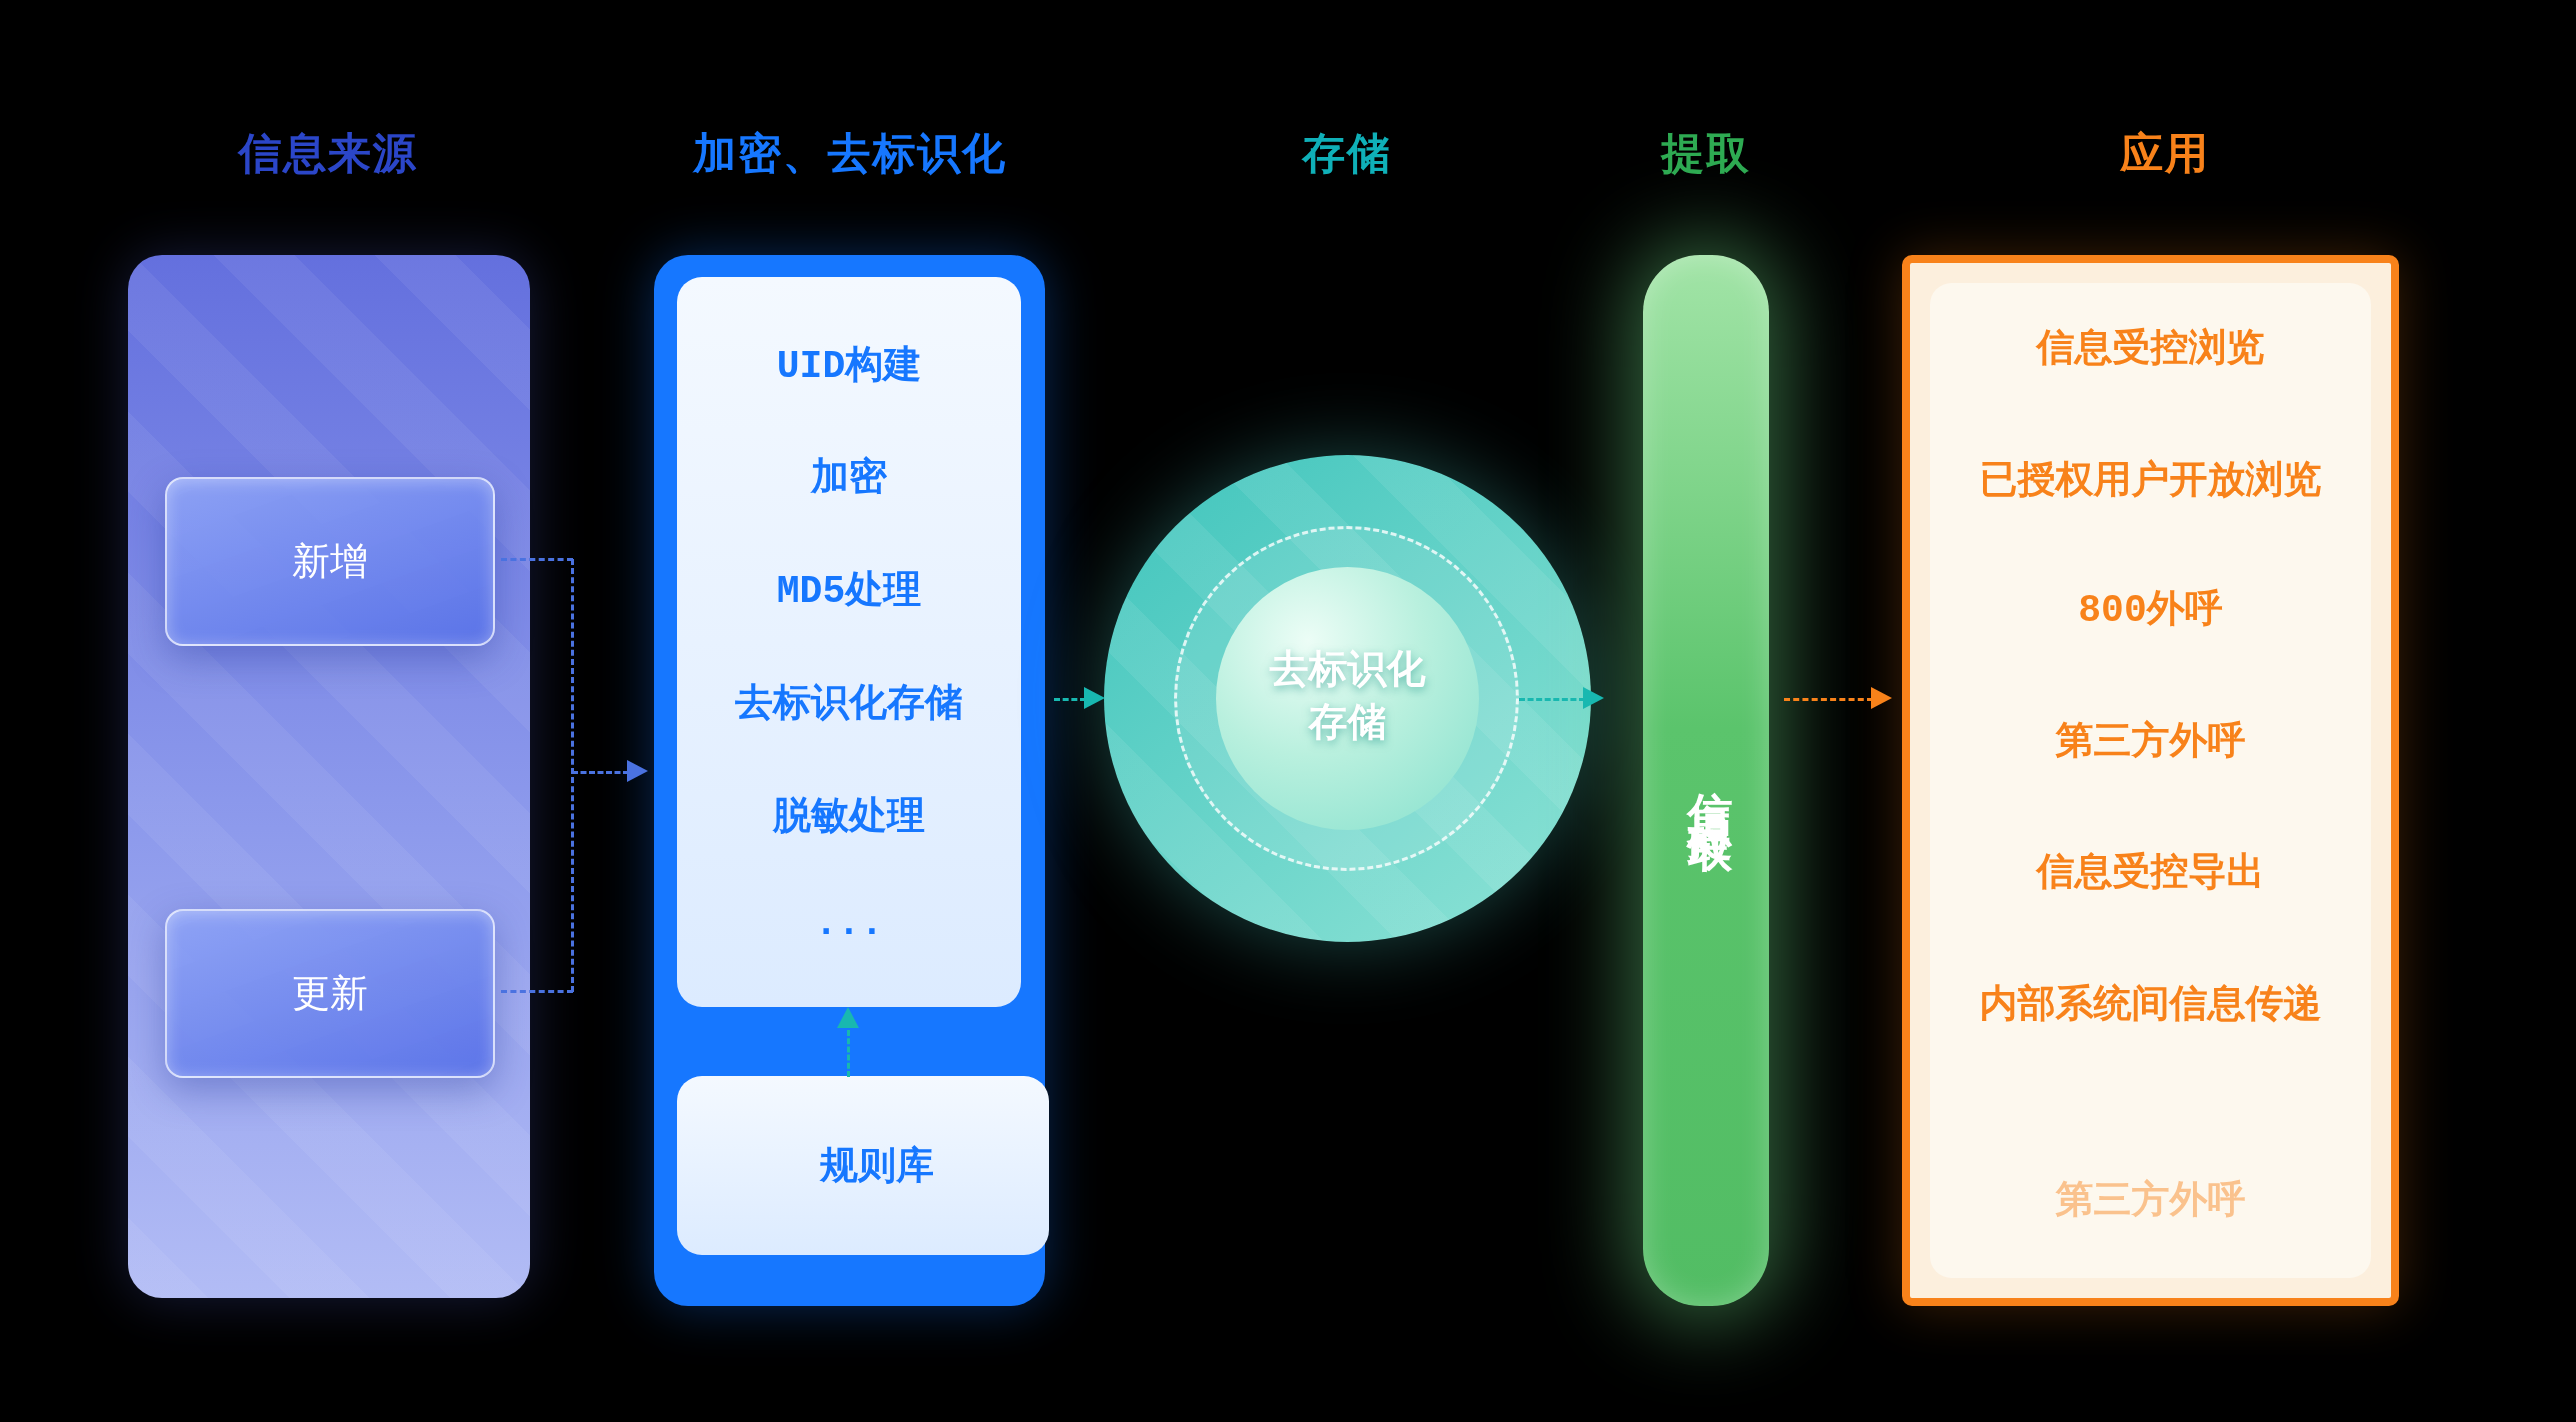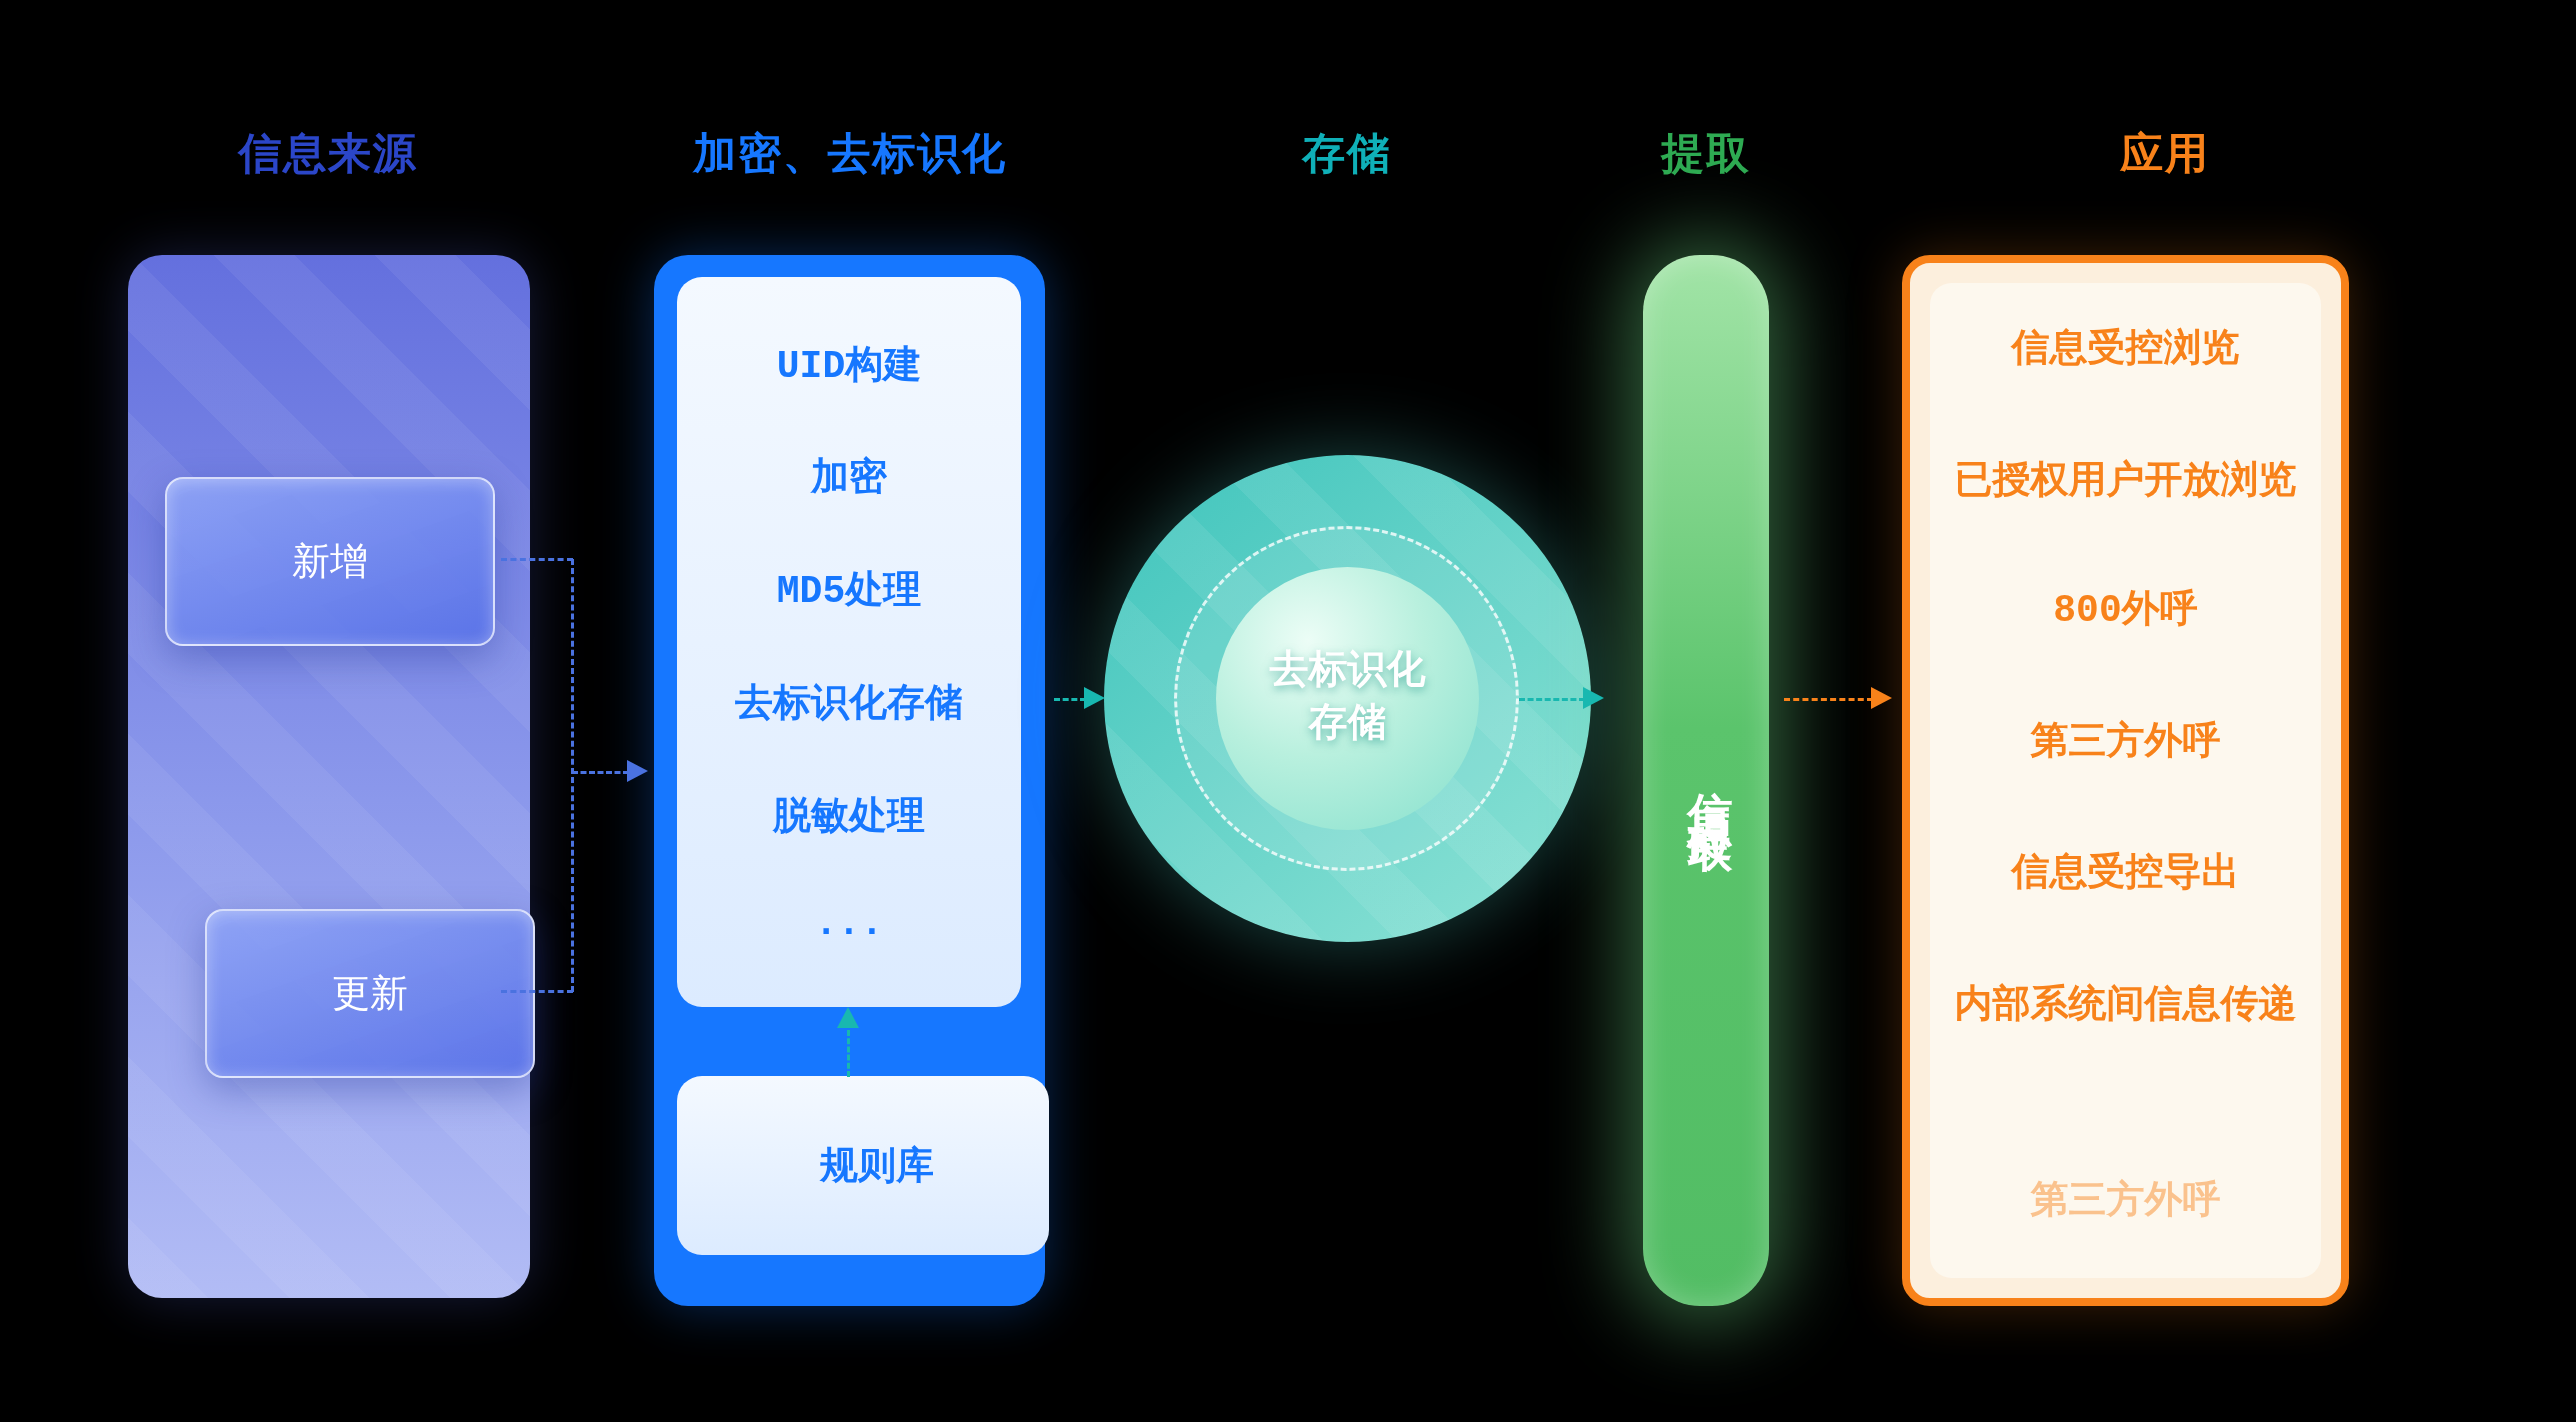--- a/index.html
+++ b/index.html
@@ -28,21 +28,21 @@
   }
   .source-btn{
     position:absolute;left:37px;width:326px;height:165px;border-radius:18px;
     display:flex;align-items:center;justify-content:center;
     color:#fff;font-size:38px;font-weight:500;
     background:linear-gradient(160deg, rgba(143,164,246,0.92), rgba(88,113,231,0.95));
     border:2.7px solid rgba(255,255,255,0.72);
     box-shadow:0 12.5px 36px rgba(30,50,150,0.35), inset 0 1.8px 16px rgba(255,255,255,0.35);
   }
   .btn-add{top:222px;}
-  .btn-update{top:654px;margin-left:40px;}
+  .btn-update{top:654px;}
 
   
   .encrypt-panel{
     position:absolute;left:654px;top:255px;width:391px;height:1051px;border-radius:34px;
     background:#1677ff;box-shadow:0 0 54px rgba(22,119,255,0.35);
   }
   .encrypt-steps{
     position:absolute;left:23px;top:22px;width:344px;height:730px;border-radius:25px;
     background:linear-gradient(180deg,#f4f9ff 0%,#dcebff 100%);
     display:flex;flex-direction:column;justify-content:space-evenly;align-items:center;
@@ -84,21 +84,21 @@
     box-shadow:0 0 81px 16px rgba(110,220,135,0.45), inset 0 0 30px rgba(255,255,255,0.28);
     display:flex;align-items:center;justify-content:center;
   }
   .extract-label{
     writing-mode:vertical-rl;text-orientation:upright;
     color:#fff;font-size:45px;font-weight:700;letter-spacing:12.5px;
   }
 
   
   .app-panel{
-    position:absolute;left:1902px;top:255px;width:447px;height:1051px;border-radius:28px;
+    position:absolute;left:1902px;top:255px;width:497px;height:1051px;border-radius:10px;
     border:8px solid #f8821a;background:#fcefdd;box-sizing:border-box;
     box-shadow:0 0 54px rgba(248,130,26,0.25);
   }
   .app-inner{
     position:absolute;left:19.7px;top:19.7px;right:19.7px;bottom:19.7px;border-radius:21.5px;
     background:#fdf8ee;overflow:hidden;
   }
   .app-item{
     position:absolute;left:0;width:100%;height:50px;line-height:50px;text-align:center;
     font-size:38px;font-weight:600;color:#f8821a;white-space:nowrap;

